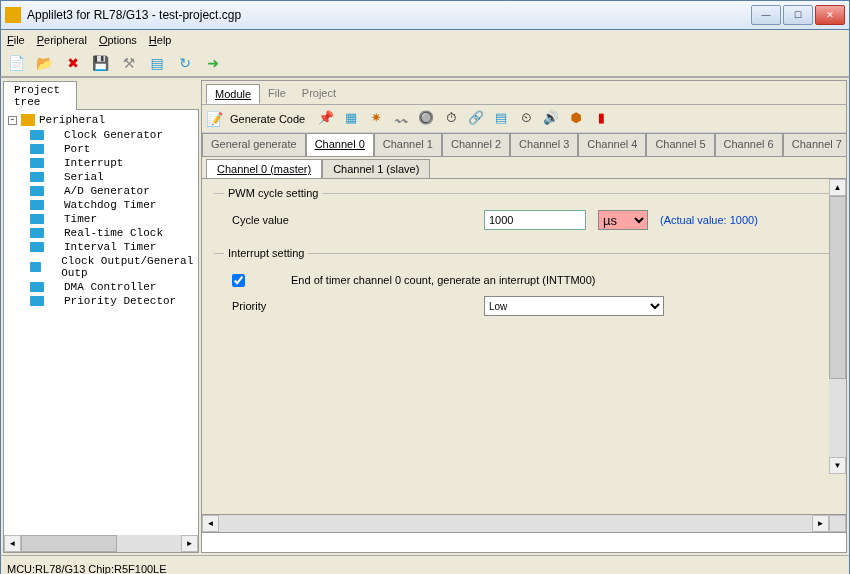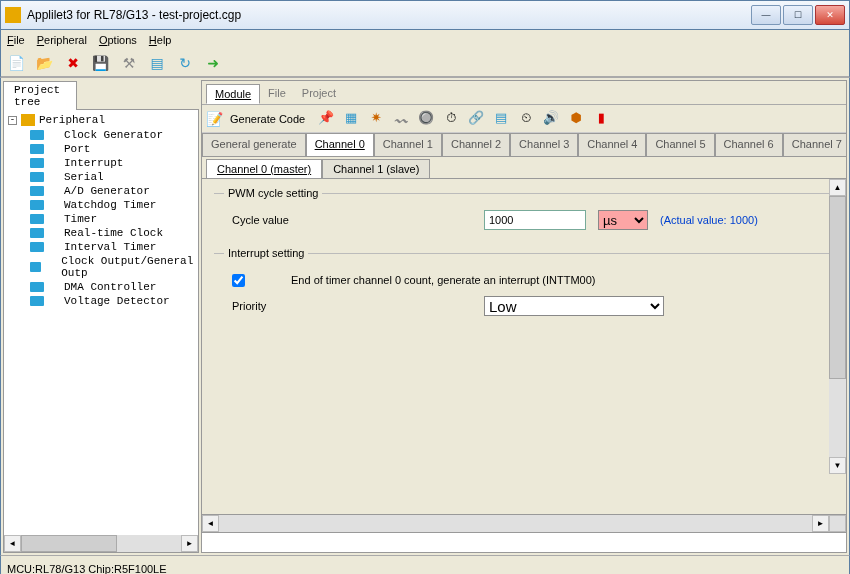--- a/index.html
+++ b/index.html
@@ -63,21 +63,21 @@
   
   .form-area { flex: 1; background: #ece9d8; padding: 8px 12px; position: relative; overflow: hidden; }
   fieldset { border: 1px solid #bbb; border-left: none; border-right: none; border-bottom: none; padding: 8px 0 8px 10px; margin-bottom: 6px; }
   legend { padding: 0 4px; color: #000; }
   .form-row { display: flex; align-items: center; height: 26px; }
   .form-label { width: 260px; padding-left: 8px; }
   .text-input { width: 102px; height: 20px; border: 1px solid #7a9; padding: 0 4px; font-size: 11px; background: #fff; }
   .unit-select { width: 50px; height: 20px; margin-left: 12px; border: 1px solid #888; background: #fca5a5; font-size: 13px; }
   .actual { margin-left: 12px; color: #0040d0; }
   .chk { margin-right: 6px; }
-  .prio-select { width: 180px; height: 20px; border: 1px solid #888; background: #fff; font-size: 15px; }
+  .prio-select { width: 180px; height: 20px; border: 1px solid #888; background: #fff; font-size: 10px; }
   
   .vscroll { position: absolute; right: 0; top: 0; bottom: 40px; width: 17px; background: #e8e8e8; }
   .vs-btn { width: 17px; height: 17px; background: #f0f0f0; border: 1px solid #bbb; text-align: center; line-height: 15px; font-size: 8px; }
   .vs-track { position: absolute; top: 17px; bottom: 17px; left: 0; right: 0; background: #e0e0e0; }
   .vs-thumb { position: absolute; top: 0; left: 0; right: 0; height: 70%; background: #cfcfcf; border: 1px solid #aaa; }
   
   .bot-area { height: 38px; display: flex; flex-direction: column; border-top: 1px solid #999; }
   .bot-hscroll { height: 17px; display: flex; }
   .bot-textarea { flex: 1; background: #fff; border-top: 1px solid #999; }
   
@@ -171,21 +171,21 @@
         <div class="tree-item">
             <span class="item-icon"></span>
             <span>Clock Output/General Outp</span>
           </div>
         <div class="tree-item">
             <span class="item-icon"></span>
             <span>DMA Controller</span>
           </div>
         <div class="tree-item">
             <span class="item-icon"></span>
-            <span>Voltage Detector</span>
+            <span>Priority Detector</span>
           </div>
       </div>
       <div class="tree-hscroll">
         <div class="hs-btn">◄</div>
         <div class="hs-track">
             <div class="hs-thumb"></div>
           </div>
         <div class="hs-btn">►</div>
       </div>
     </div>

